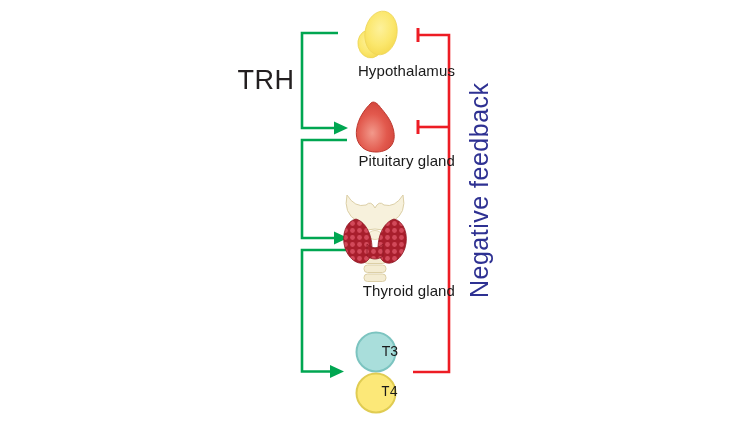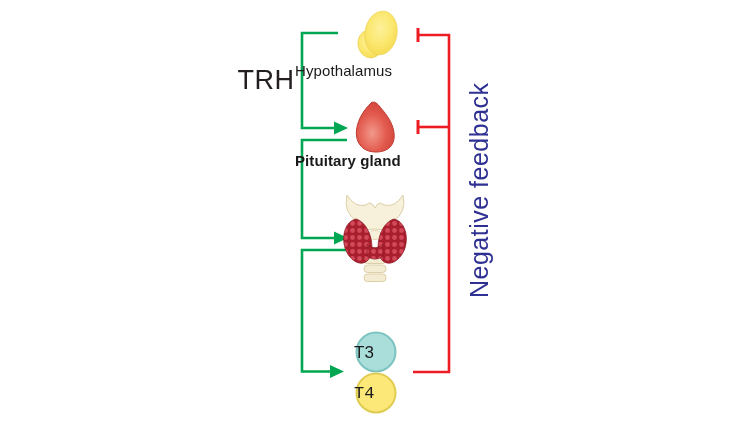--- a/index.html
+++ b/index.html
@@ -7,38 +7,38 @@
     position:relative;
     width:750px;height:422px;
     background:#ffffff;
     overflow:hidden;
     font-family:"Liberation Sans","DejaVu Sans",sans-serif;
     padding-left:31px;
   }
   .svg-layer{position:absolute;left:0;top:0;}
   .node-label{
     position:absolute;
-    text-align:left;
+    text-align:right;
     color:#1a1a1a;
     font-size:15px;
     letter-spacing:0.1px;
   }
   .hormone-label{
     position:absolute;
     text-align:center;
     color:#231f20;
     font-size:27px;
     letter-spacing:0.5px;
   }
   .t-label{
     position:absolute;
     width:44px;
-    text-align:left;
+    text-align:right;
     color:#1a1a1a;
-    font-size:17px;
+    font-size:14px;
   }
   .feedback-label{
     position:absolute;
     left:380px;top:183px;
     width:200px;height:30px;
     text-align:center;
     transform:rotate(-90deg);
     color:#2e3192;
     font-size:25px;
     letter-spacing:0.5px;
@@ -123,22 +123,23 @@
 
     <circle cx="376" cy="352" r="19.5" stroke-width="2" stroke="#7cc4c0" fill="#a9dedb"></circle>
     <circle cx="376" cy="393" r="19.5" stroke-width="2" stroke="#e0cc52" fill="#fce878"></circle>
   </svg>
 
   <div class="hormone-label" style="left:230px;top:65px;width:72px;">TRH</div>
 
 
   <div class="node-label" style="left:295px;top:62px;width:160px;">Hypothalamus</div>
 
-  <div class="node-label" style="left:295px;top:152px;width:160px;font-weight:bold;">Pituitary gland</div>
+  <div class="node-label" style="left:295px;top:152px;width:160px;">Pituitary gland</div>
 
+  <div class="node-label" style="left:295px;top:282px;width:160px;">Thyroid gland</div>
 
   <div class="t-label" style="left:354px;top:343px;">T3</div>
 
   <div class="t-label" style="left:354px;top:384px;font-family:Liberation Mono, monospace;">T4</div>
 
   <div class="feedback-label">Negative feedback</div>
 
 </div>
 
 </body></html>

